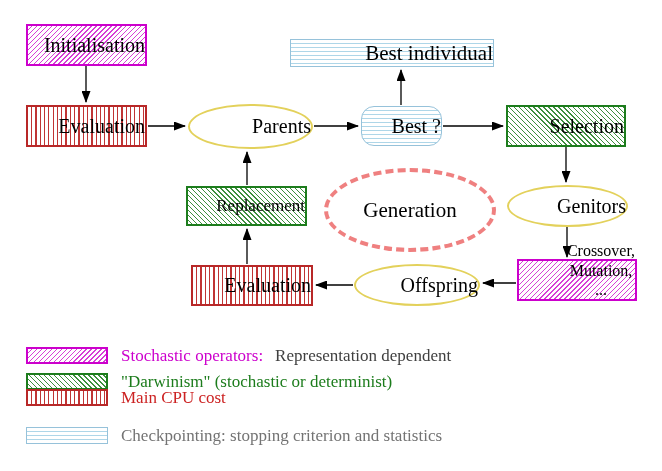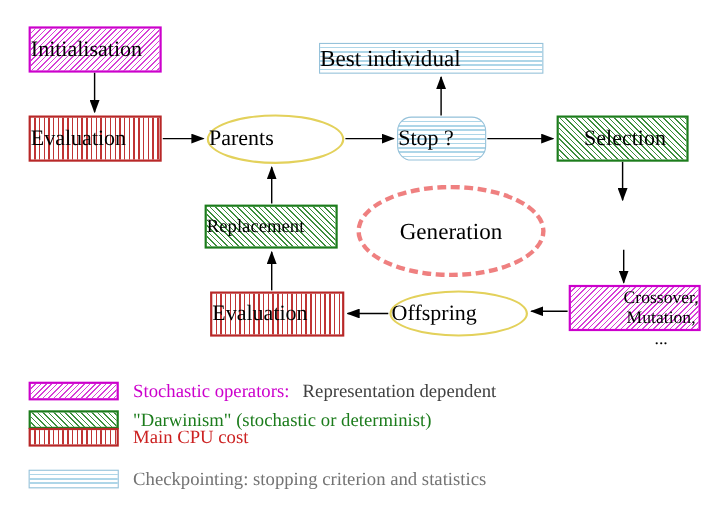--- a/index.html
+++ b/index.html
@@ -19,21 +19,21 @@
     position: absolute;
     left: 0; top: 0;
     width: 662px; height: 471px;
     pointer-events: none;
   }
   .node {
     position: absolute;
     box-sizing: border-box;
     display: flex;
     align-items: center;
-    justify-content: flex-start;
+    justify-content: flex-end;
     color: #000000;
     font-size: 20px;
     text-align: center;
     line-height: 1.05;
   }
   
   .hatch-magenta {
     border: 2px solid #cc00cc;
     background: repeating-linear-gradient(135deg, #ffffff 0px, #ffffff 2.5px, #d63fd6 2.5px, #d63fd6 3.5px);
   }
@@ -133,31 +133,34 @@
 
   <div class="node ellipse-yellow" style="left:188px; top:104px; width:125px; height:45px;">
     <span>Parents</span>
   </div>
 
   <div class="node stripes-cyan" style="left:290px; top:39px; width:204px; height:28px; font-size:21px;">
     <span>Best individual</span>
   </div>
 
   <div class="node stripes-cyan rounded" style="left:361px; top:106px; width:81px; height:40px;">
-    <span>Stop ?</span>
+    <span>Best ?</span>
   </div>
 
   <div class="node hatch-green" style="left:506px; top:105px; width:120px; height:42px;padding-left:23px;">
     <span>Selection</span>
   </div>
 
   <div class="node hatch-green" style="left:186px; top:186px; width:121px; height:40px; font-size:17px;">
     <span>Replacement</span>
   </div>
 
+  <div class="node ellipse-yellow" style="left:507px; top:185px; width:121px; height:42px;">
+    <span>Genitors</span>
+  </div>
 
   <div class="dashed-ellipse" style="left:324px; top:168px; width:172px; height:84px;">
     <span>Generation</span>
   </div>
 
   <div class="node hatch-magenta two-line" style="left:517px; top:259px; width:120px; height:42px;">
     <span>Crossover,</span>
     <span>Mutation, ...</span>
   </div>
 

